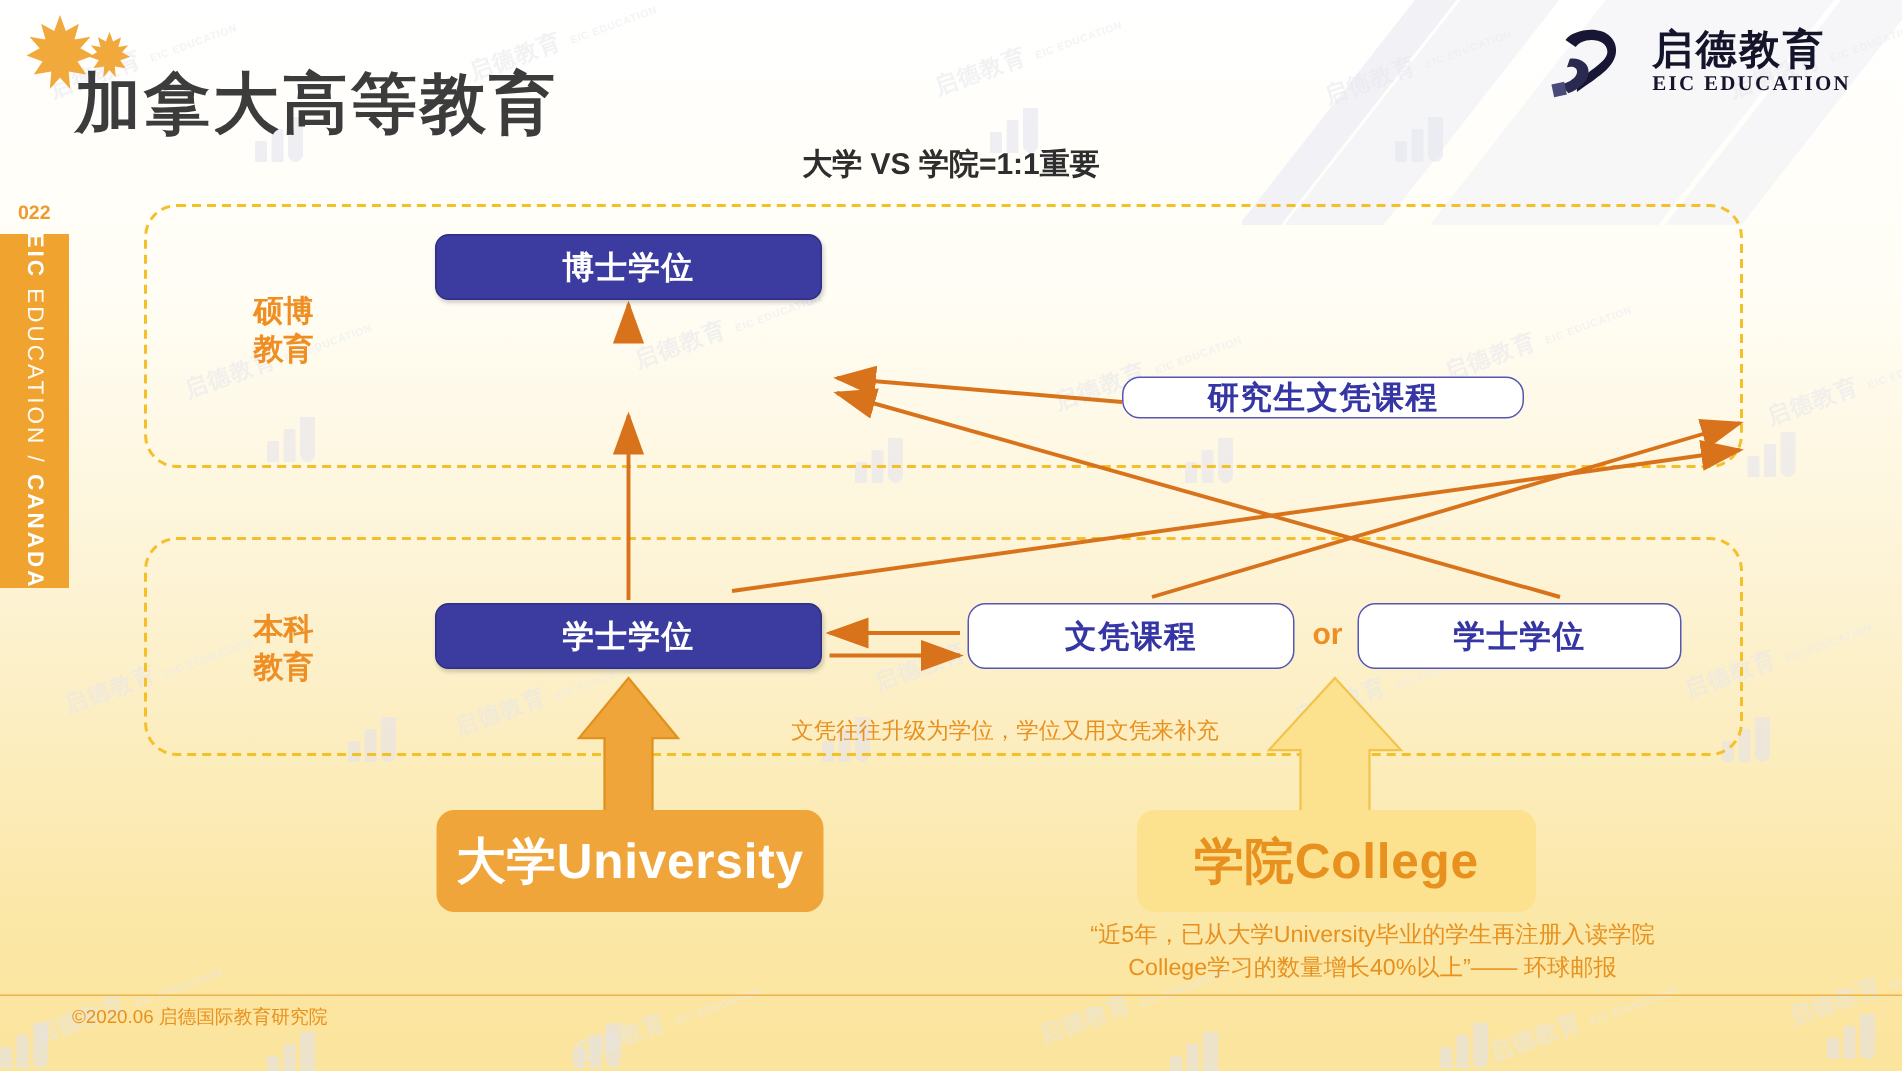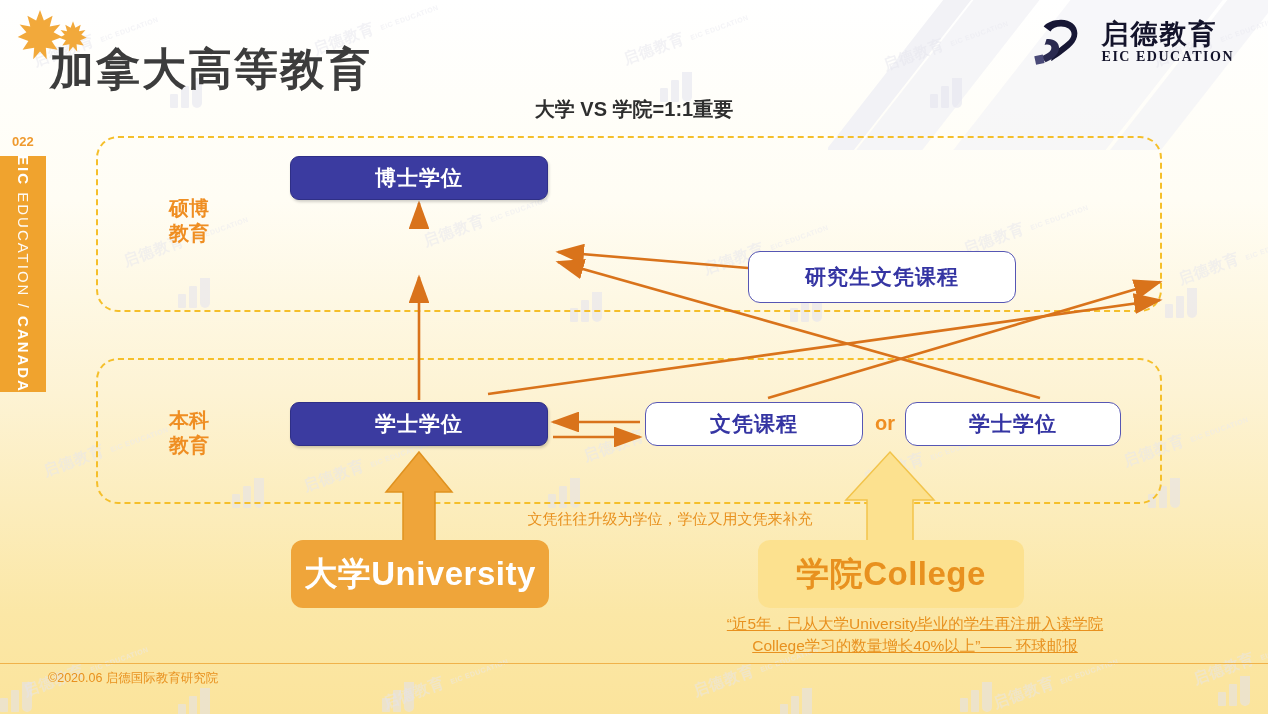--- a/index.html
+++ b/index.html
@@ -49,33 +49,33 @@
   #label-grad{left:152px;top:196px;width:74px;}
   #label-under{left:152px;top:408px;width:74px;}
 
   .node{position:absolute;z-index:6;display:flex;align-items:center;justify-content:center;
         font-size:21px;font-weight:700;letter-spacing:1px;box-sizing:border-box;}
   .node.blue{background:#3b3ba0;border:1.5px solid #2f2f86;color:#fff;border-radius:9px;
              box-shadow:1px 2px 3px rgba(0,0,0,.18);}
   .node.white{background:#fff;border:1.5px solid #5656b4;color:#3535a3;border-radius:12px;}
   #node-phd{left:290px;top:156px;width:258px;height:44px;}
   #node-master{left:290px;top:229px;width:258px;height:44px;}
-  #node-pgdip{left:748px;top:251px;width:268px;height:52px;}
+  #node-pgdip{left:748px;top:251px;width:268px;height:28px;}
   #node-bachelor{left:290px;top:402px;width:258px;height:44px;}
   #node-diploma{left:645px;top:402px;width:218px;height:44px;}
   #node-bachelor2{left:905px;top:402px;width:216px;height:44px;}
   .or-label{position:absolute;left:866px;top:412px;width:38px;text-align:center;font-size:20px;font-weight:700;color:#ef8e22;z-index:6;}
 
   .bottom-node{position:absolute;z-index:6;display:flex;align-items:center;justify-content:center;
                font-size:33px;font-weight:700;border-radius:12px;box-sizing:border-box;letter-spacing:.5px;}
   #node-university{left:291px;top:540px;width:258px;height:68px;background:#efa53a;color:#fff;}
   #node-college{left:758px;top:540px;width:266px;height:68px;background:#fce18f;color:#e8911f;}
 
-  .caption{position:absolute;left:470px;top:478px;width:400px;text-align:center;font-size:15px;color:#e8911f;z-index:6;margin-top:32px;}
-  .quote{position:absolute;left:650px;top:613px;width:530px;text-align:center;font-size:15.5px;color:#e8911f;line-height:1.45;z-index:6;text-decoration:underline;}
+  .caption{position:absolute;left:470px;top:478px;width:400px;text-align:center;font-size:15px;color:#e8911f;z-index:6;}
+  .quote{position:absolute;left:650px;top:613px;width:530px;text-align:center;font-size:15.5px;color:#e8911f;line-height:1.45;z-index:6;}
 
   
   .footer-rule{position:absolute;left:0;right:0;top:663px;height:1px;background:#f0b24a;z-index:4;}
   .footer-left{position:absolute;left:48px;top:670px;font-size:12.5px;color:#e8911f;z-index:5;}
   .footer-right{position:absolute;right:36px;top:668px;text-align:right;font-size:13px;color:#ef8e22;line-height:1.4;z-index:5;}
 
   svg.arrows{position:absolute;inset:0;width:1268px;height:714px;z-index:5;pointer-events:none;}
 </style>
 </head>
 <body>

